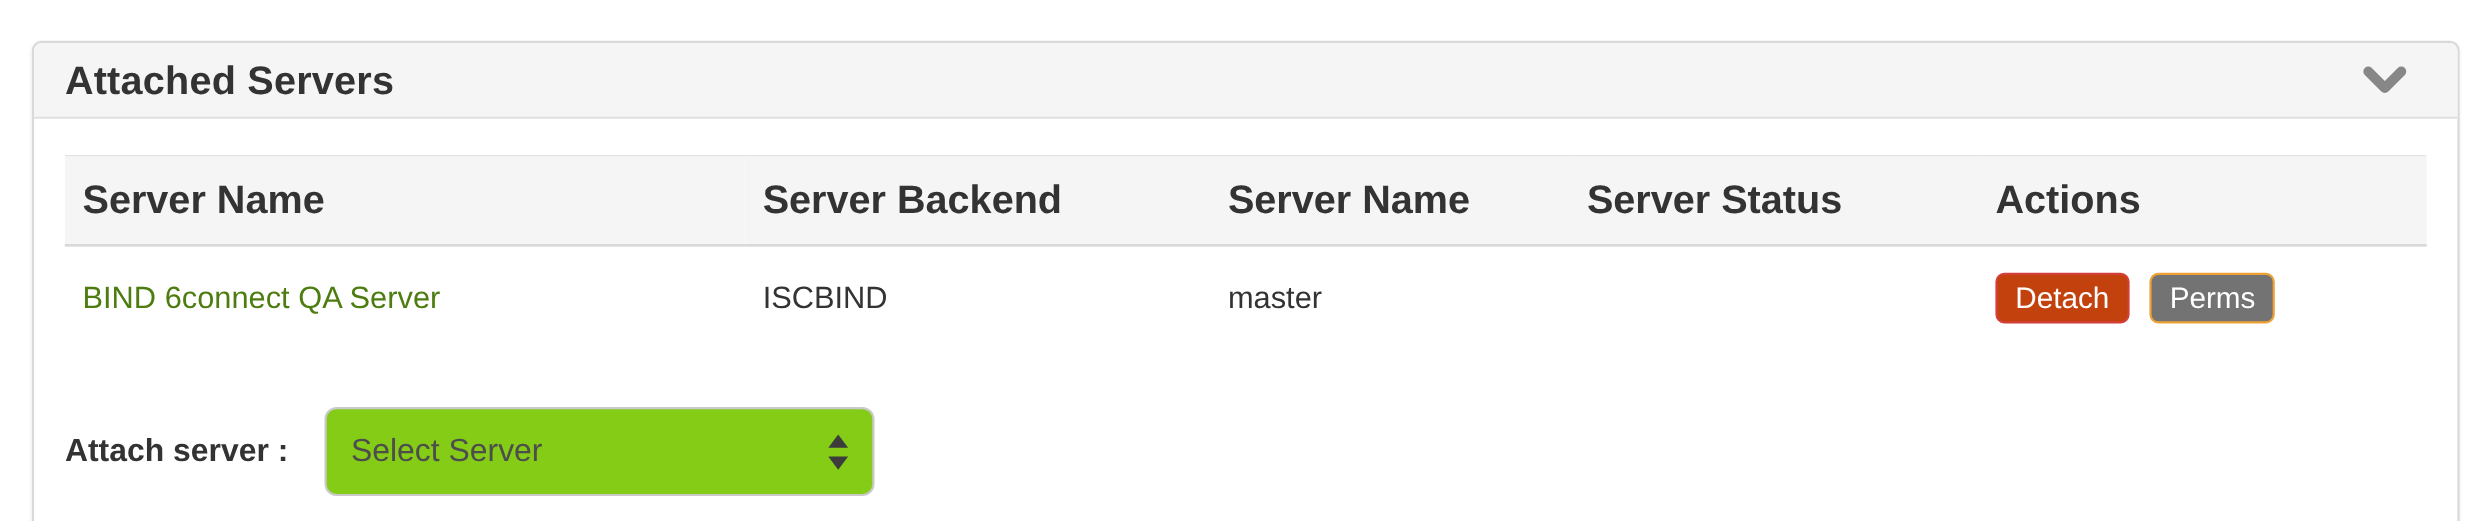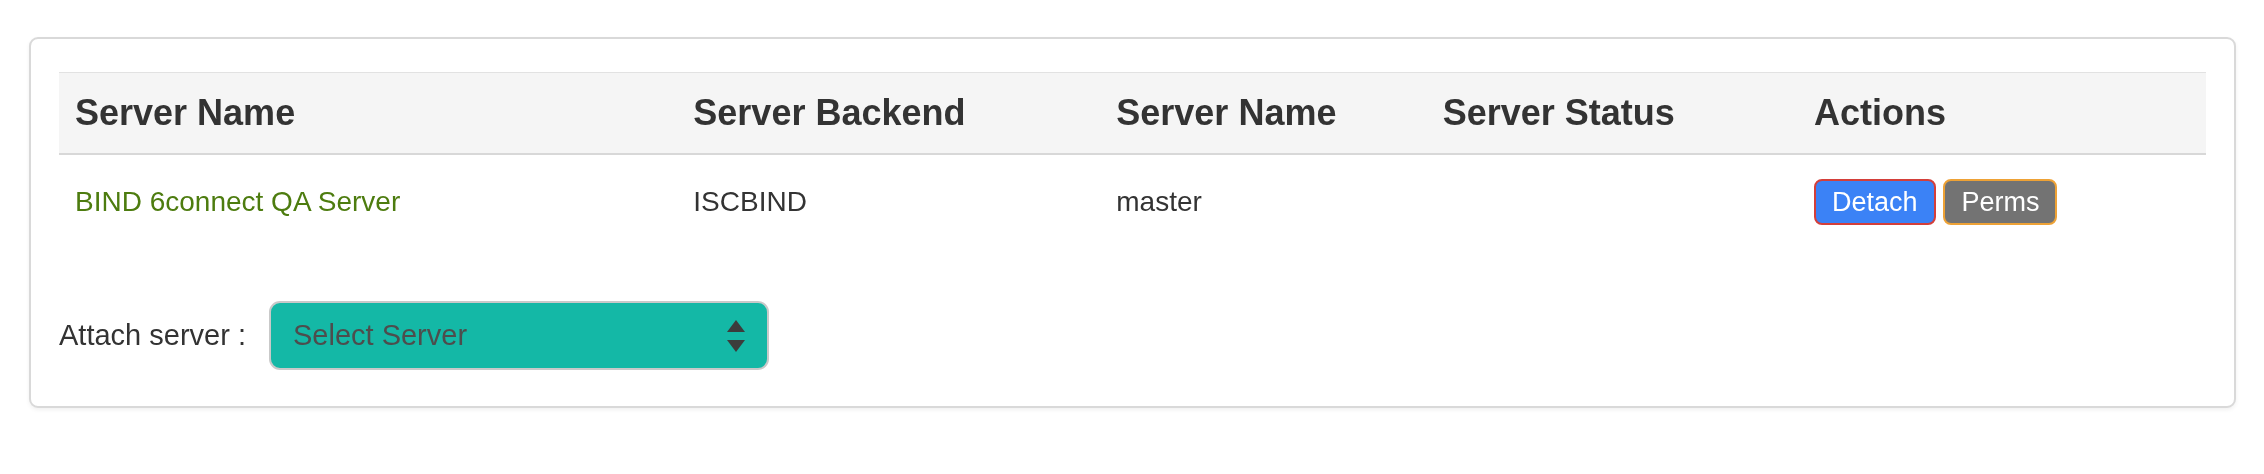--- a/index.html
+++ b/index.html
@@ -81,39 +81,39 @@
     text-align: center;
     cursor: pointer;
     border-radius: 8px;
     border: 2px solid transparent;
   }
   .btn-xs {
     font-size: 27px;
     line-height: 34px;
     padding: 4px 16px;
   }
-  .btn-danger  { background: #3b82f6; border-color: #d43f3a; }
+  .btn-danger  { background: #c2410c; border-color: #d43f3a; margin-right: 11px; }
   .btn-warning { background: #737373; border-color: #eea236; }
 
   .attach-row {
     margin-top: 44px;
     display: flex;
     align-items: center;
   }
   .attach-label {
     font-size: 29px;
-    font-weight: normal;
+    font-weight: bold;
     color: #333333;
-    margin-right: 23px;
+    margin-right: 33px;
     white-space: nowrap;
   }
   .select-box {
     width: 500px;
-    height: 69px;
-    background: #14b8a6;
+    height: 81px;
+    background: #84cc16;
     border: 2px solid #c9c9c9;
     border-radius: 11px;
     display: flex;
     align-items: center;
     justify-content: space-between;
     padding: 0 20px 0 22px;
     cursor: pointer;
   }
   .select-value {
     font-size: 29px;
@@ -128,20 +128,26 @@
     line-height: 59px;
     background: #337ab7;
     border-color: #2e6da4;
   }
 </style>
 </head>
 <body>
 
 <div class="panel">
 
+  <div class="panel-heading">
+    <span class="panel-title">Attached Servers</span>
+    <svg class="chevron" viewBox="0 0 40 28">
+      <polyline points="5,6 20,21 35,6" fill="none" stroke="#878787" stroke-width="9" stroke-linecap="round" stroke-linejoin="round"></polyline>
+    </svg>
+  </div>
 
   <div class="panel-body">
 
     <table class="servers">
       <colgroup>
         <col class="col-name">
           <col class="col-back">
           <col class="col-type">
           <col class="col-status">
           <col class="col-actions">

